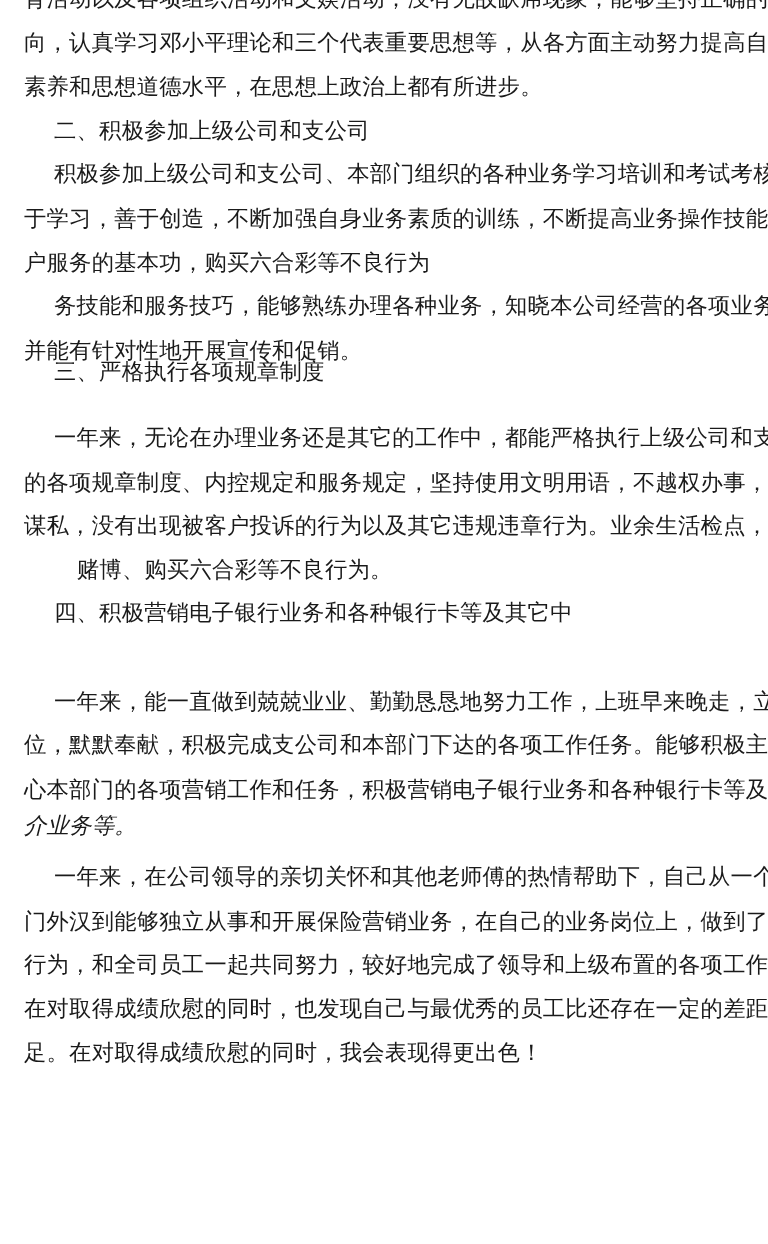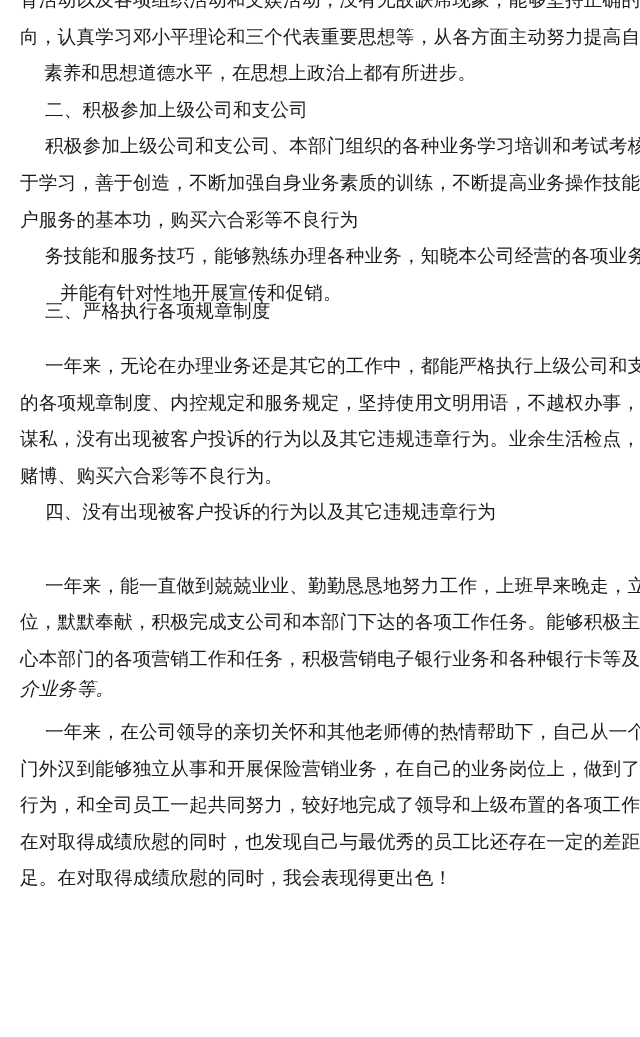--- a/index.html
+++ b/index.html
@@ -11,33 +11,33 @@
   }
   .line { position: absolute; left: 20px; white-space: nowrap; height: 36.6px; letter-spacing: 0.2px; }
   .indent { left: 45px; }
 </style>
 </head>
 <body>
 
 <div class="page" id="page">
     <div class="line" style="top: 0px;">育活动以及各项组织活动和文娱活动，没有无故缺席现象，能够坚持正确的政治方</div>
     <div class="line" style="top: 36.6px;">向，认真学习邓小平理论和三个代表重要思想等，从各方面主动努力提高自身政治</div>
-    <div class="line" style="top: 73.2px; margin-left: 24px;">素养和思想道德水平，在思想上政治上都有所进步。</div>
+    <div class="line" style="top: 73.2px;">素养和思想道德水平，在思想上政治上都有所进步。</div>
     <div class="line indent" style="top: 109.8px;">二、积极参加上级公司和支公司</div>
     <div class="line indent" style="top: 146.4px;">积极参加上级公司和支公司、本部门组织的各种业务学习培训和考试考核，勤</div>
     <div class="line" style="top: 183px;">于学习，善于创造，不断加强自身业务素质的训练，不断提高业务操作技能和为客</div>
     <div class="line" style="top: 219.6px;">户服务的基本功，购买六合彩等不良行为</div>
     <div class="line indent" style="top: 256.2px;">务技能和服务技巧，能够熟练办理各种业务，知晓本公司经营的各项业务产品</div>
-    <div class="line" style="top: 292.8px; margin-left: 40px;">并能有针对性地开展宣传和促销。</div>
+    <div class="line" style="top: 292.8px;">并能有针对性地开展宣传和促销。</div>
     <div class="line indent" style="top: 311px;">三、严格执行各项规章制度</div>
     <div class="line indent" style="top: 366px;">一年来，无论在办理业务还是其它的工作中，都能严格执行上级公司和支公司</div>
     <div class="line" style="top: 402.6px;">的各项规章制度、内控规定和服务规定，坚持使用文明用语，不越权办事，不以权</div>
     <div class="line" style="top: 439.2px;">谋私，没有出现被客户投诉的行为以及其它违规违章行为。业余生活检点，不参与</div>
-    <div class="line" style="top: 475.8px;">赌博、购买六合彩等不良行为。</div>
-    <div class="line indent" style="top: 512.4px;">四、没有出现被客户投诉的行为以及其它违规违章行为</div>
+    <div class="line" style="top: 475.8px; margin-left: 44px;">赌博、购买六合彩等不良行为。</div>
+    <div class="line indent" style="top: 512.4px;">四、积极营销电子银行业务和各种银行卡等及其它中</div>
     <div class="line indent" style="top: 585.6px;">一年来，能一直做到兢兢业业、勤勤恳恳地努力工作，上班早来晚走，立足岗</div>
     <div class="line" style="top: 622.2px;">位，默默奉献，积极完成支公司和本部门下达的各项工作任务。能够积极主支动关</div>
     <div class="line" style="top: 658.8px;">心本部门的各项营销工作和任务，积极营销电子银行业务和各种银行卡等及其它中</div>
     <div class="line" style="top: 689px; font-style: italic;">介业务等。</div>
     <div class="line indent" style="top: 732px;">一年来，在公司领导的亲切关怀和其他老师傅的热情帮助下，自己从一个保险</div>
     <div class="line" style="top: 768.6px;">门外汉到能够独立从事和开展保险营销业务，在自己的业务岗位上，做到了无违规</div>
     <div class="line" style="top: 805.2px;">行为，和全司员工一起共同努力，较好地完成了领导和上级布置的各项工作任务。</div>
     <div class="line" style="top: 841.8px;">在对取得成绩欣慰的同时，也发现自己与最优秀的员工比还存在一定的差距和不</div>
     <div class="line" style="top: 878.4px;">足。在对取得成绩欣慰的同时，我会表现得更出色！</div>
   </div>

